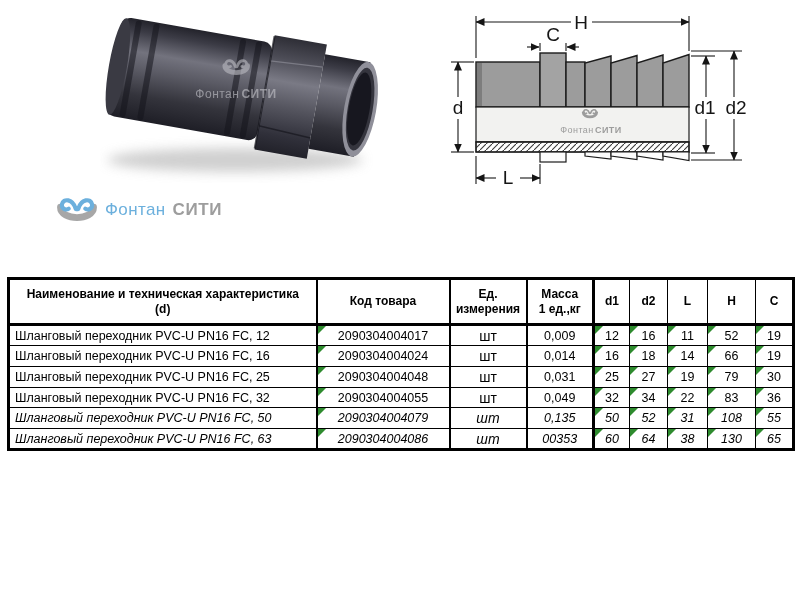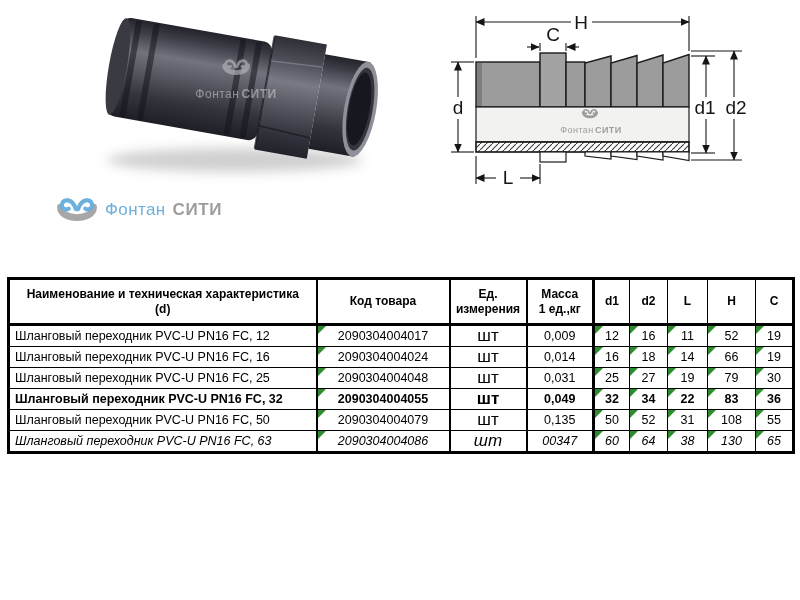--- a/index.html
+++ b/index.html
@@ -19,21 +19,21 @@
   .brand2{font-size:17px;font-weight:bold;letter-spacing:.6px;color:var(--brand-gray,#9d9d9d);margin-left:1px;}
 
   
   table.spec{position:absolute;left:7px;top:277px;width:785px;border-collapse:collapse;
              table-layout:fixed;border:3px solid #000;}
   table.spec th{border:1.5px solid #000;border-bottom:3px solid #000;font-size:12px;font-weight:bold;
                 text-align:center;vertical-align:middle;white-space:pre-line;line-height:1.25;height:41px;padding:1px 2px;}
   table.spec td{border:1.5px solid #000;font-size:12.5px;text-align:center;vertical-align:middle;
                 height:19px;padding:0 3px;position:relative;overflow:hidden;white-space:nowrap;}
   table.spec td.col-name{text-align:left;padding-left:5px;font-size:12.5px;}
-  table.spec td.col-unit{font-size:17px;}
+  table.spec td.col-unit{font-size:14px;}
   table.spec th.h-name{border-right:2.5px solid #000;margin-top:16px;}
   table.spec td.col-name{border-right:2.5px solid #000;}
   table.spec th.h-code,table.spec td.col-code{border-right:2px solid #000;}
   table.spec th.h-unit,table.spec td.col-unit{border-right:2px solid #000;}
   table.spec th.h-mass,table.spec td.col-mass{border-right:3px solid #000;}
   .gt{position:absolute;top:0;left:0;width:0;height:0;
       border-top:8px solid var(--gt,#2e8b2e);border-right:8px solid transparent;}
 </style>
 </head>
 <body>
@@ -248,47 +248,47 @@
           <td class="col-name">Шланговый переходник PVC-U PN16 FC, 25</td>
           <td class="col-code"><span class="gt"></span>2090304004048</td>
           <td class="col-unit">шт</td>
           <td class="col-mass">0,031</td>
           <td class="col-d1"><span class="gt"></span>25</td>
           <td class="col-d2"><span class="gt"></span>27</td>
           <td class="col-L"><span class="gt"></span>19</td>
           <td class="col-H"><span class="gt"></span>79</td>
           <td class="col-C"><span class="gt"></span>30</td>
         </tr>
-        <tr style="height: 18px; font-weight: bold;">
+        <tr style="height: 18px;">
           <td class="col-name">Шланговый переходник PVC-U PN16 FC, 32</td>
           <td class="col-code"><span class="gt"></span>2090304004055</td>
           <td class="col-unit">шт</td>
           <td class="col-mass">0,049</td>
           <td class="col-d1"><span class="gt"></span>32</td>
           <td class="col-d2"><span class="gt"></span>34</td>
           <td class="col-L"><span class="gt"></span>22</td>
           <td class="col-H"><span class="gt"></span>83</td>
           <td class="col-C"><span class="gt"></span>36</td>
         </tr>
-        <tr style="height: 21px;">
+        <tr style="height: 21px; font-style: italic;">
           <td class="col-name">Шланговый переходник PVC-U PN16 FC, 50</td>
           <td class="col-code"><span class="gt"></span>2090304004079</td>
           <td class="col-unit">шт</td>
           <td class="col-mass">0,135</td>
           <td class="col-d1"><span class="gt"></span>50</td>
           <td class="col-d2"><span class="gt"></span>52</td>
           <td class="col-L"><span class="gt"></span>31</td>
           <td class="col-H"><span class="gt"></span>108</td>
           <td class="col-C"><span class="gt"></span>55</td>
         </tr>
         <tr style="height: 21px; font-style: italic;">
           <td class="col-name">Шланговый переходник PVC-U PN16 FC, 63</td>
           <td class="col-code"><span class="gt"></span>2090304004086</td>
           <td class="col-unit">шт</td>
-          <td class="col-mass">00347</td>
+          <td class="col-mass">00353</td>
           <td class="col-d1"><span class="gt"></span>60</td>
           <td class="col-d2"><span class="gt"></span>64</td>
           <td class="col-L"><span class="gt"></span>38</td>
           <td class="col-H"><span class="gt"></span>130</td>
           <td class="col-C"><span class="gt"></span>65</td>
         </tr>
       </tbody>
   </table>
 
 </div>

